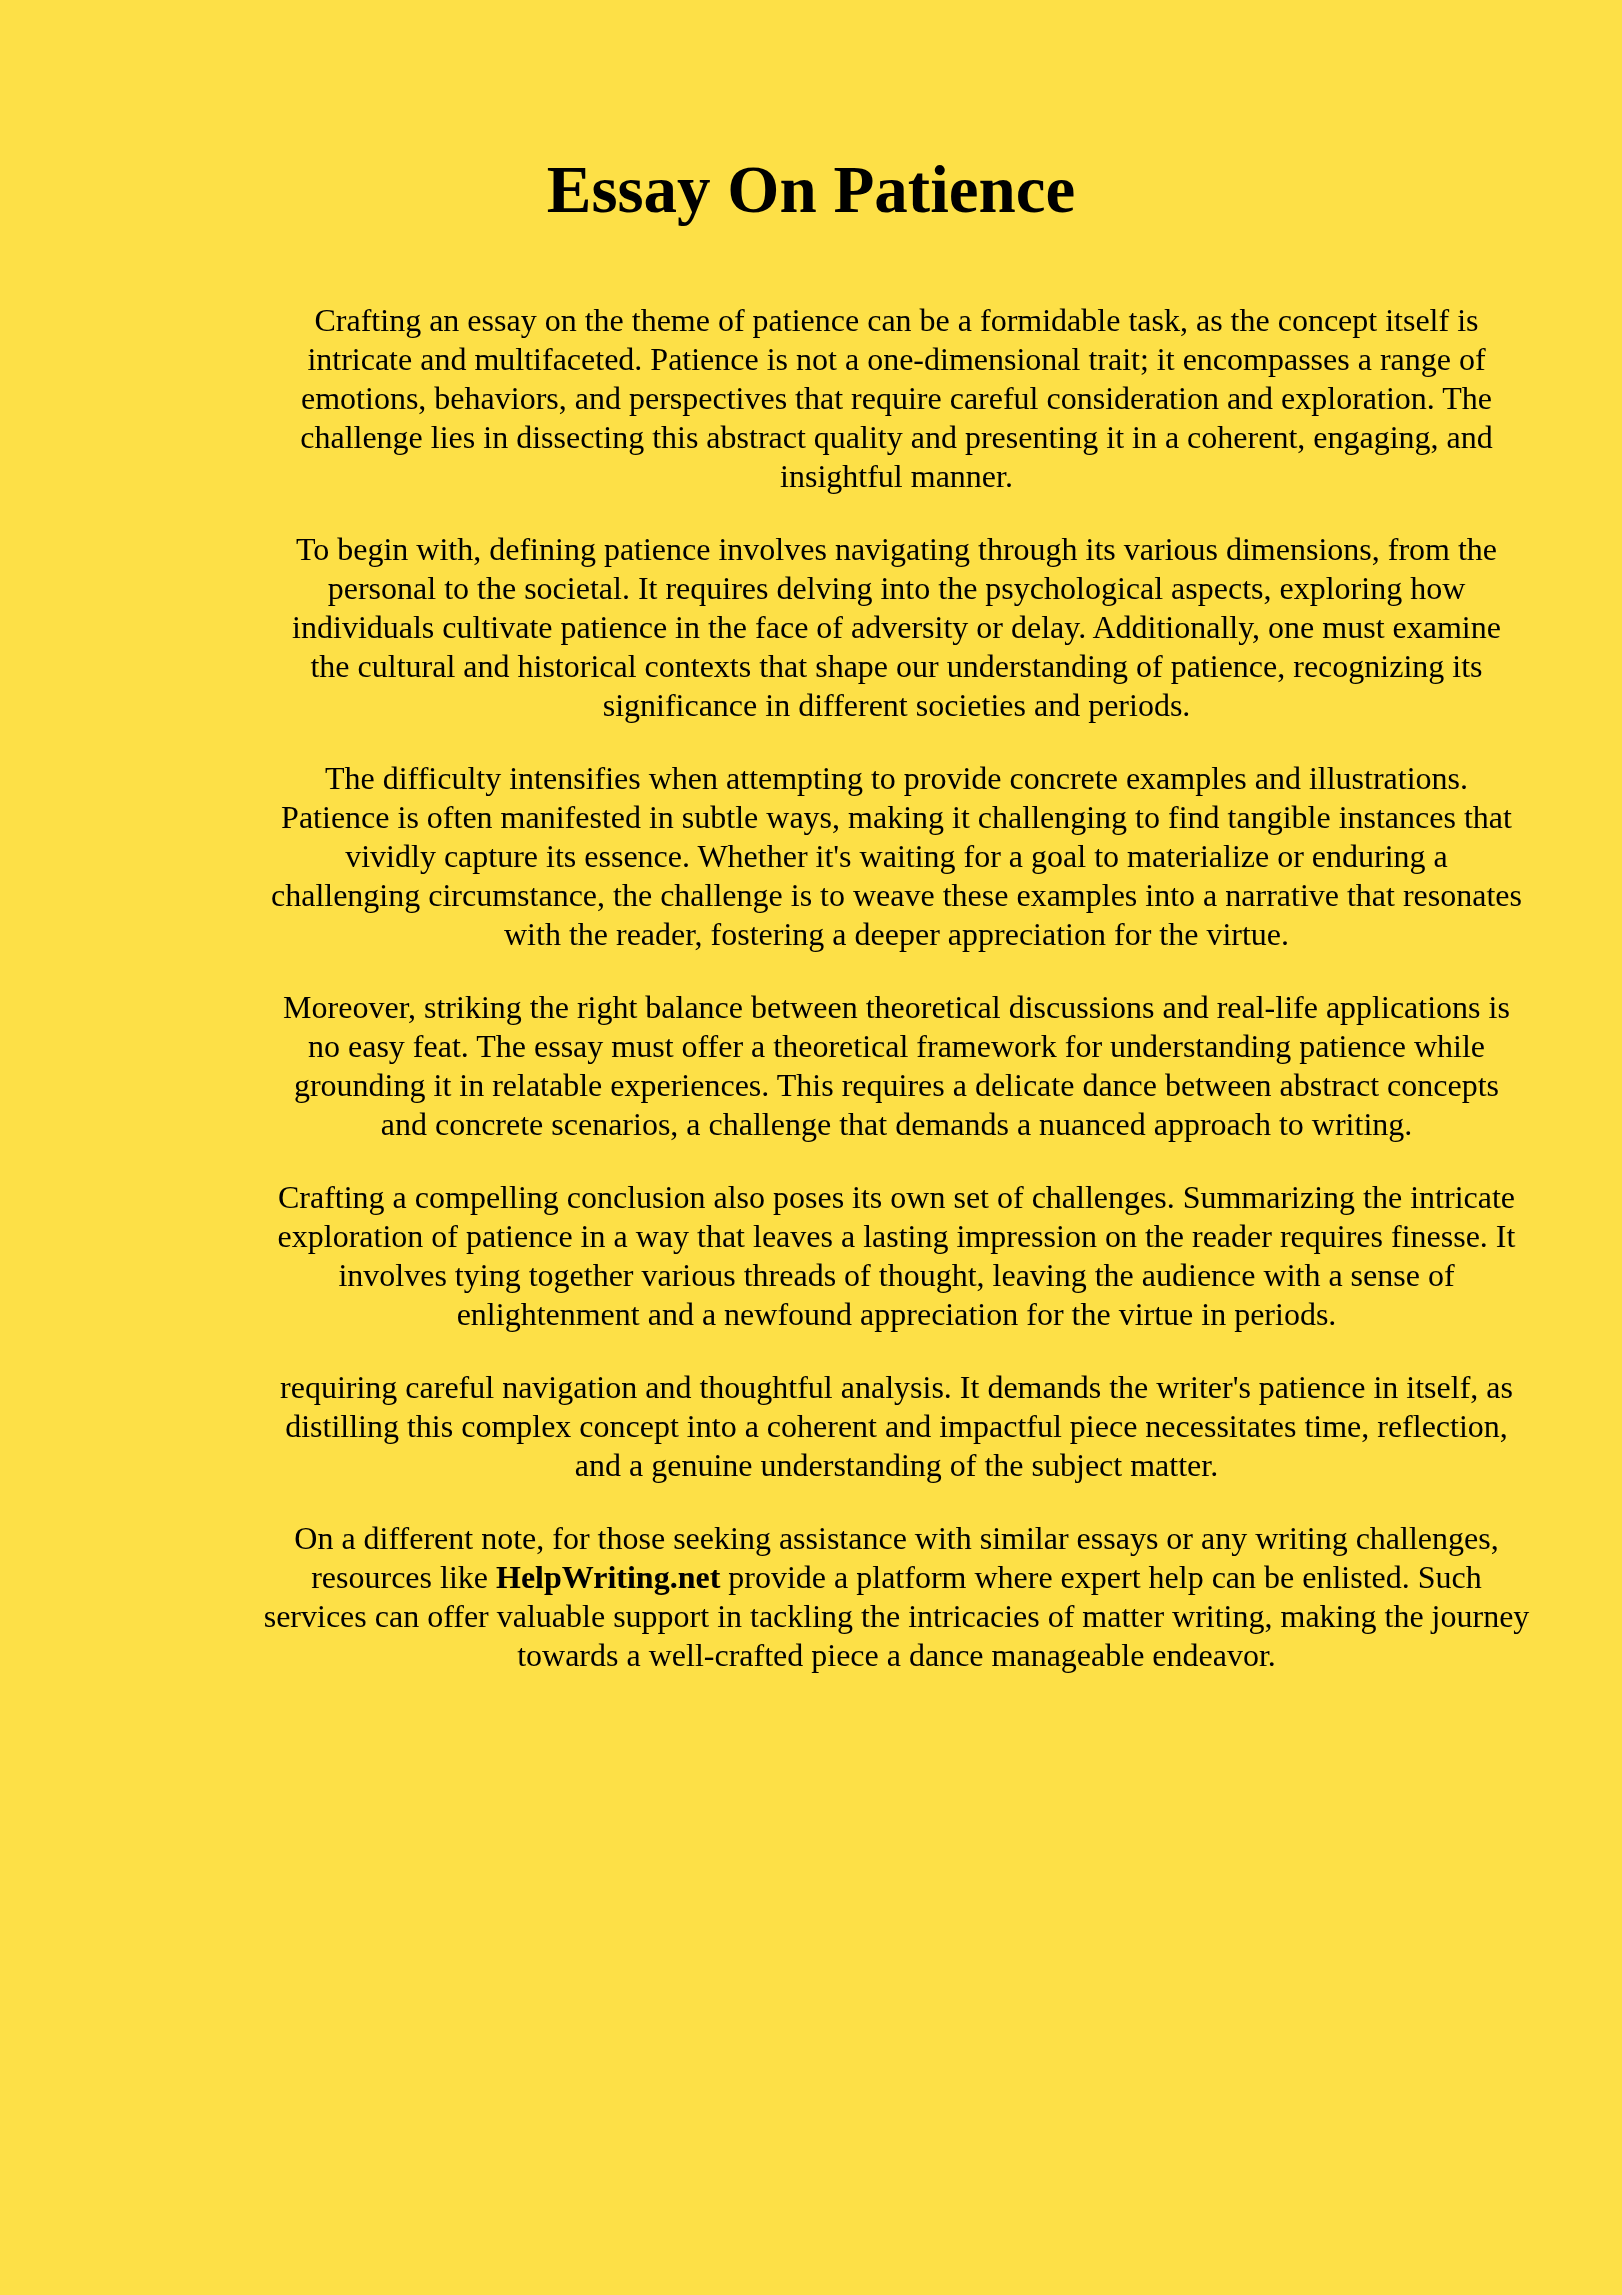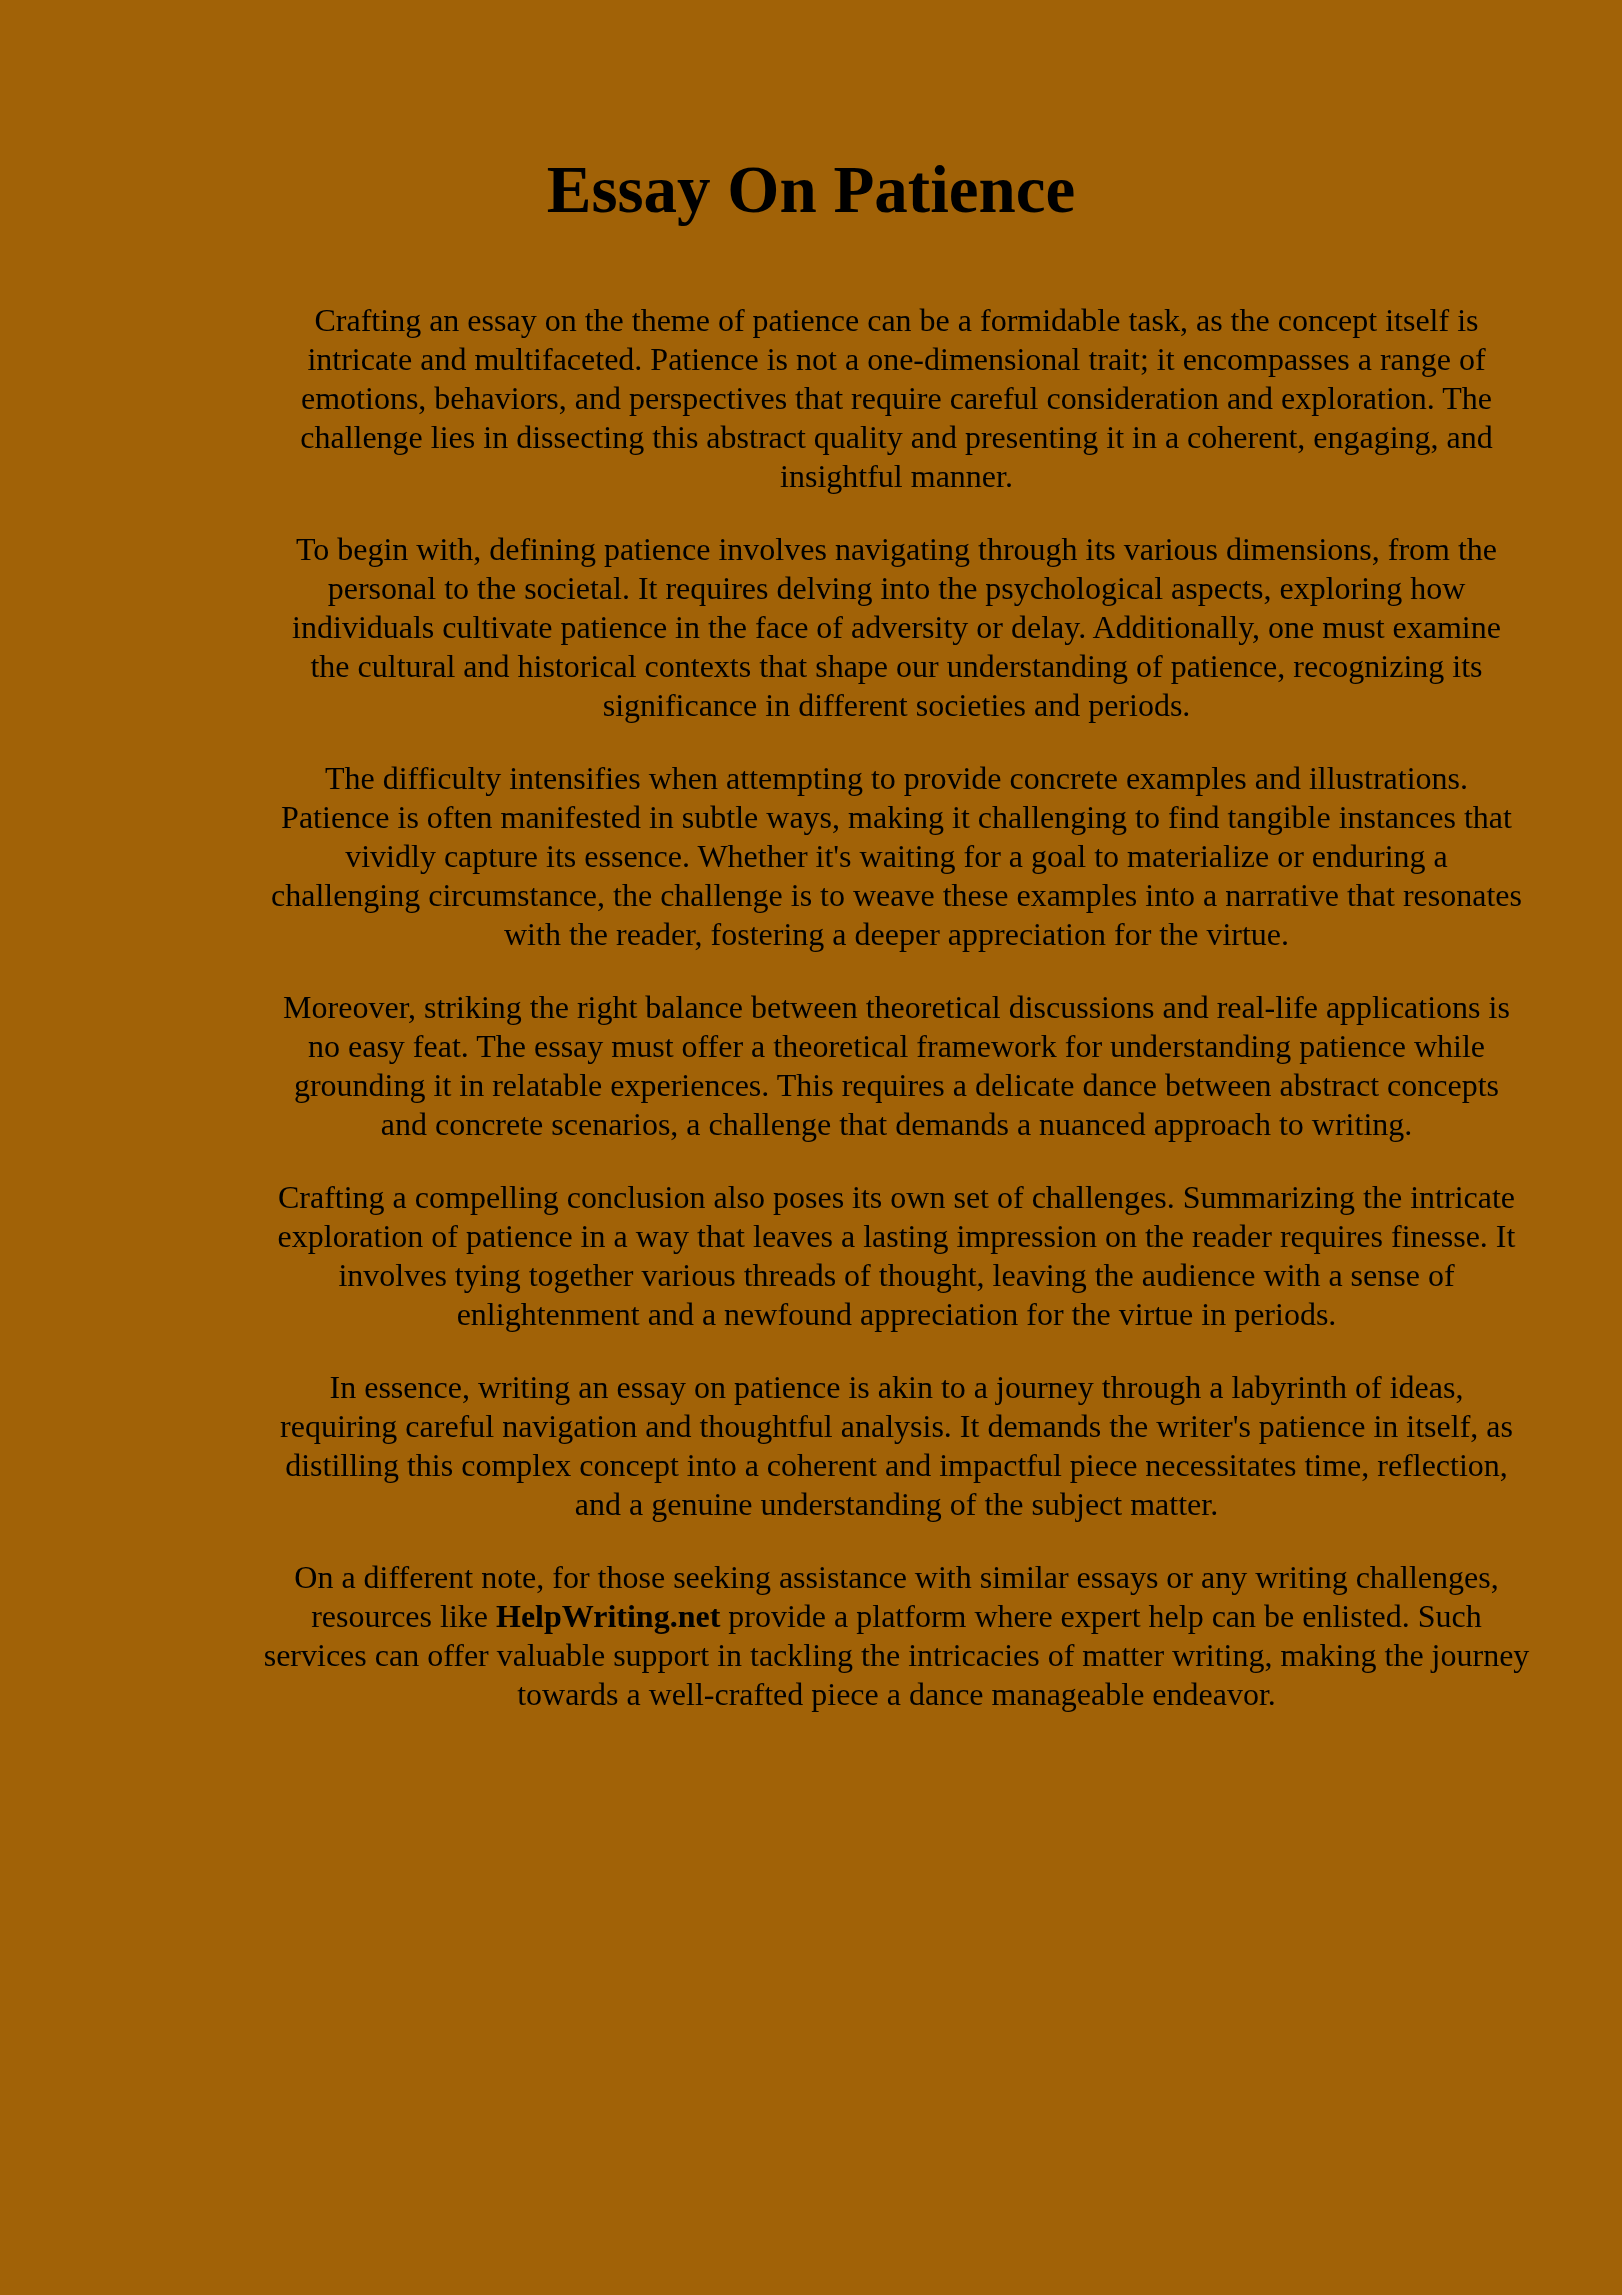--- a/index.html
+++ b/index.html
@@ -14,21 +14,21 @@
       overflow: hidden;
       font-family: "Liberation Serif", "DejaVu Serif", serif;
       color: #000000;
     }
     .page {
       position: absolute;
       left: 0;
       top: 0;
       width: 1622px;
       height: 2295px;
-      background: #a16207;
+      background: #fde047;
     }
     .title {
       position: absolute;
       left: 0;
       width: 1622px;
       top: 150px;
       text-align: center;
       font-weight: bold;
       font-size: 67px;
       line-height: 79px;
@@ -95,21 +95,20 @@
     </p>
 
     <p class="para">
       <span class="line">Crafting a compelling conclusion also poses its own set of challenges. Summarizing the intricate</span>
       <span class="line">exploration of patience in a way that leaves a lasting impression on the reader requires finesse. It</span>
       <span class="line">involves tying together various threads of thought, leaving the audience with a sense of</span>
       <span class="line">enlightenment and a newfound appreciation for the virtue in periods.</span>
     </p>
 
     <p class="para">
-      <span class="line">In essence, writing an essay on patience is akin to a journey through a labyrinth of ideas,</span>
       <span class="line">requiring careful navigation and thoughtful analysis. It demands the writer's patience in itself, as</span>
       <span class="line">distilling this complex concept into a coherent and impactful piece necessitates time, reflection,</span>
       <span class="line">and a genuine understanding of the subject matter.</span>
     </p>
 
     <p class="para">
       <span class="line">On a different note, for those seeking assistance with similar essays or any writing challenges,</span>
       <span class="line"><span>resources like </span><span class="bold">HelpWriting.net</span><span> provide a platform where expert help can be enlisted. Such</span></span>
       <span class="line">services can offer valuable support in tackling the intricacies of matter writing, making the journey</span>
       <span class="line">towards a well-crafted piece a dance manageable endeavor.</span>

